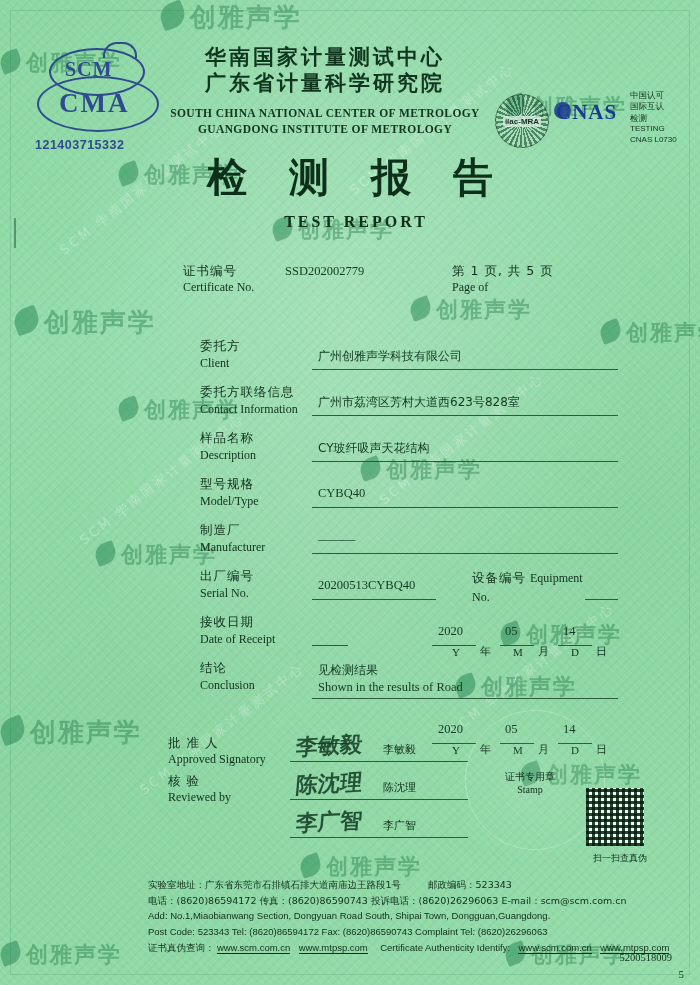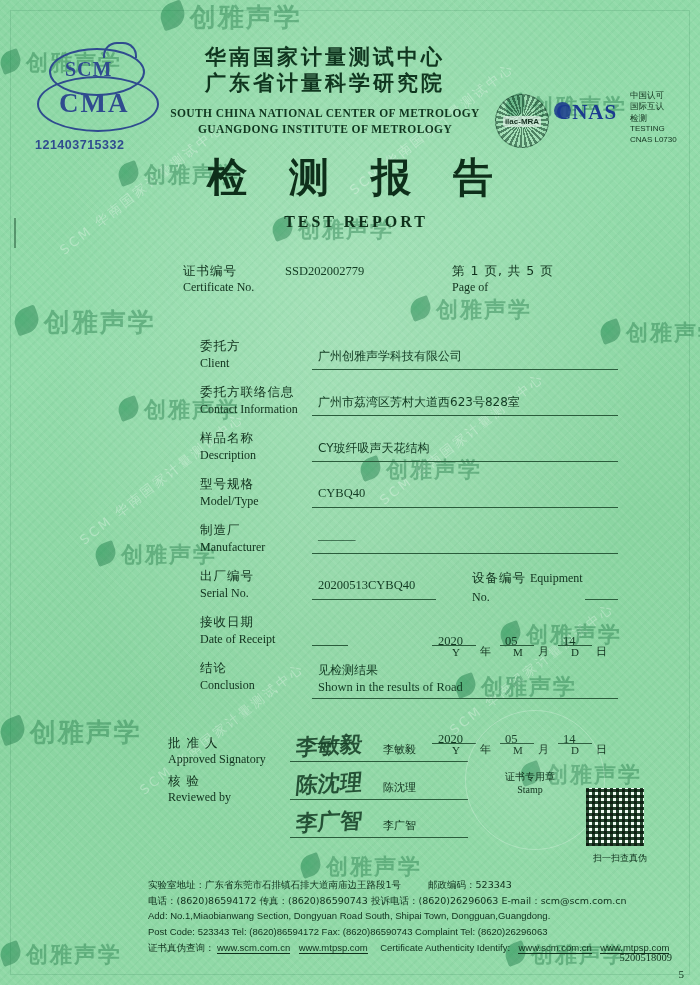--- a/index.html
+++ b/index.html
@@ -163,21 +163,21 @@
   .row .line{
     position:absolute;left:112px;right:0;top:31px;border-bottom:1px solid #2b5c3c;
   }
   .row .fill{
     position:absolute;left:118px;top:10px;
   }
   .row.half .line{right:182px;}
   .row .keys2{position:absolute;left:272px;top:0;width:120px;}
   .row .line2{position:absolute;left:385px;right:0;top:31px;border-bottom:1px solid #2b5c3c;}
 
-  .date-row .seg{position:absolute;top:20px;}
+  .date-row .seg{position:absolute;top:10px;}
   .date-row .d-line{position:absolute;top:31px;border-bottom:1px solid #2b5c3c;}
   .date-row .ymd{position:absolute;top:30px;font-family:"Liberation Serif",serif;font-size:11px;color:#10301c;}
 
   
   .signs{position:absolute;left:168px;top:735px;width:300px;}
   .srow{position:relative;height:38px;}
   .srow .keys{position:absolute;left:0;top:0;width:118px;}
   .srow .line{position:absolute;left:122px;right:0;top:26px;border-bottom:1px solid #2b5c3c;}
   .srow .hand{
     position:absolute;left:128px;top:-4px;

